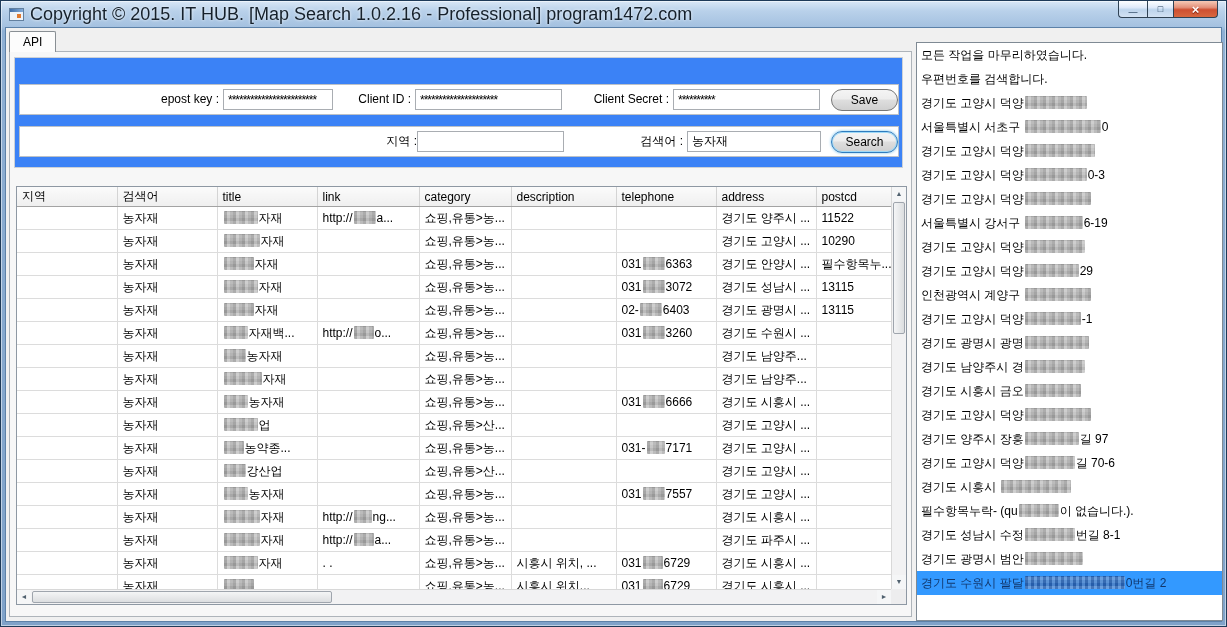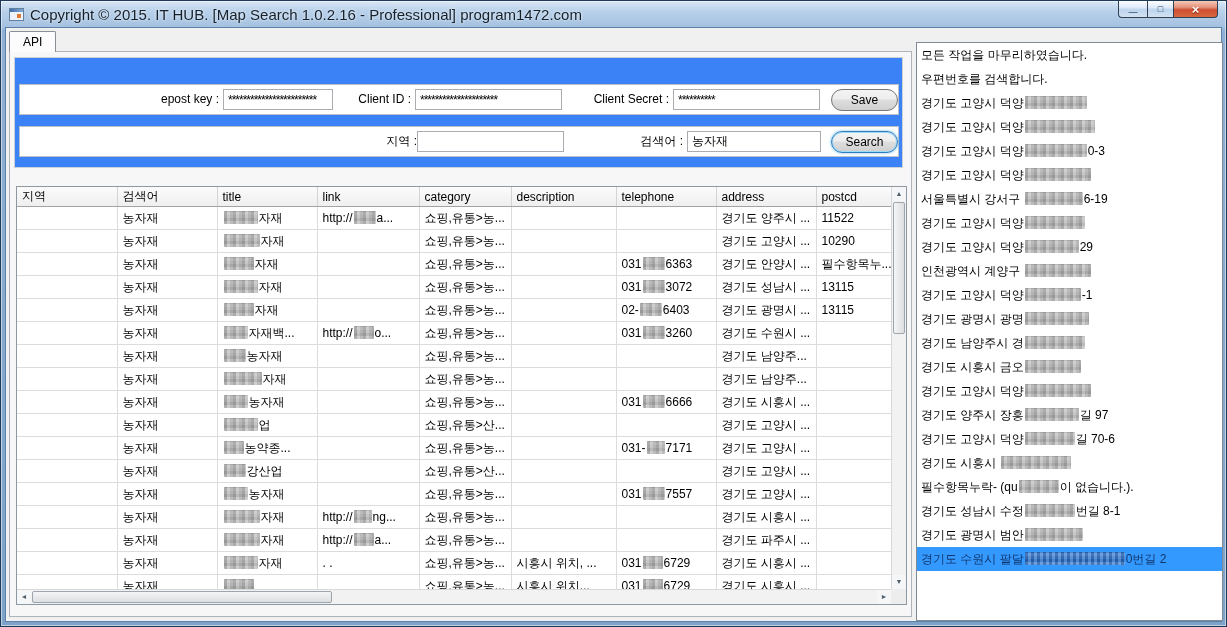--- a/index.html
+++ b/index.html
@@ -1,21 +1,21 @@
 <!DOCTYPE html>
 <html><head>
 <meta charset="utf-8">
 <style>
   html,body{margin:0;padding:0;background:#dcdcdc;font-family:"Liberation Sans","DejaVu Sans",sans-serif;}
   .window{position:relative;width:1227px;height:627px;box-sizing:border-box;overflow:hidden;
     border:1px solid #1e3a58;
     background:linear-gradient(180deg,#d9e7f6 0px,#b9d1ea 10px,#a4c1e0 26px,#8fb0d4 30px,#7fa2c9 100%);
     box-shadow:inset 0 0 0 1px rgba(255,255,255,.5);}
   .titlebar{height:26px;display:flex;align-items:center;padding:0 8px;position:relative;}
-  .title-text{font-size:15px;color:#15202b;text-shadow:0 0 3px rgba(255,255,255,.9);white-space:nowrap;}
+  .title-text{font-size:18px;color:#15202b;text-shadow:0 0 3px rgba(255,255,255,.9);white-space:nowrap;}
   .app-icon{width:15px;height:13px;position:relative;margin-right:6px;background:#eef3f9;border:1px solid #63809f;box-sizing:border-box;}
   .ai-top{height:3px;background:linear-gradient(90deg,#3f6ea8,#84abd8);}
   .ai-dot{position:absolute;right:2px;bottom:2px;width:4px;height:4px;background:#e07a30;}
   .win-controls{position:absolute;top:0;right:8px;display:flex;}
   .wbtn{height:17px;border:1px solid #2f4254;border-top:none;display:flex;align-items:center;justify-content:center;box-sizing:border-box;cursor:default;}
   .wbtn.min{width:29px;border-radius:0 0 0 4px;border-right:none;background:linear-gradient(180deg,#fdfeff,#dfeafa 40%,#bdd4ec 55%,#d3e2f3);}
   .wbtn.max{width:27px;background:linear-gradient(180deg,#fdfeff,#dfeafa 40%,#bdd4ec 55%,#d3e2f3);}
   .wbtn.min span,.wbtn.max span{font-size:9px;color:#17344f;line-height:9px;}
   .wbtn.min span{margin-top:6px;}
   .wbtn.close{width:44px;border-radius:0 0 4px 0;border-left:none;
@@ -357,20 +357,21 @@
           <div class="sarrow right">►</div>
         </div>
         <div class="scorner"></div>
       </div>
     </div>
 
     <div class="log" id="log-list">
         <div class="log-item"><span>모든 작업을 마무리하였습니다.</span></div>
         <div class="log-item"><span>우편번호를 검색합니다.</span></div>
         <div class="log-item"><span>경기도 고양시 덕양</span><span class="rd" style="width: 62px;"></span></div>
+        <div class="log-item"><span>서울특별시 서초구 </span><span class="rd" style="width: 76px;"></span><span>0</span></div>
         <div class="log-item"><span>경기도 고양시 덕양</span><span class="rd" style="width: 70px;"></span></div>
         <div class="log-item"><span>경기도 고양시 덕양</span><span class="rd" style="width: 62px;"></span><span>0-3</span></div>
         <div class="log-item"><span>경기도 고양시 덕양</span><span class="rd" style="width: 66px;"></span></div>
         <div class="log-item"><span>서울특별시 강서구 </span><span class="rd" style="width: 58px;"></span><span>6-19</span></div>
         <div class="log-item"><span>경기도 고양시 덕양</span><span class="rd" style="width: 60px;"></span></div>
         <div class="log-item"><span>경기도 고양시 덕양</span><span class="rd" style="width: 54px;"></span><span>29</span></div>
         <div class="log-item"><span>인천광역시 계양구 </span><span class="rd" style="width: 66px;"></span></div>
         <div class="log-item"><span>경기도 고양시 덕양</span><span class="rd" style="width: 56px;"></span><span>-1</span></div>
         <div class="log-item"><span>경기도 광명시 광명</span><span class="rd" style="width: 64px;"></span></div>
         <div class="log-item"><span>경기도 남양주시 경</span><span class="rd" style="width: 60px;"></span></div>

